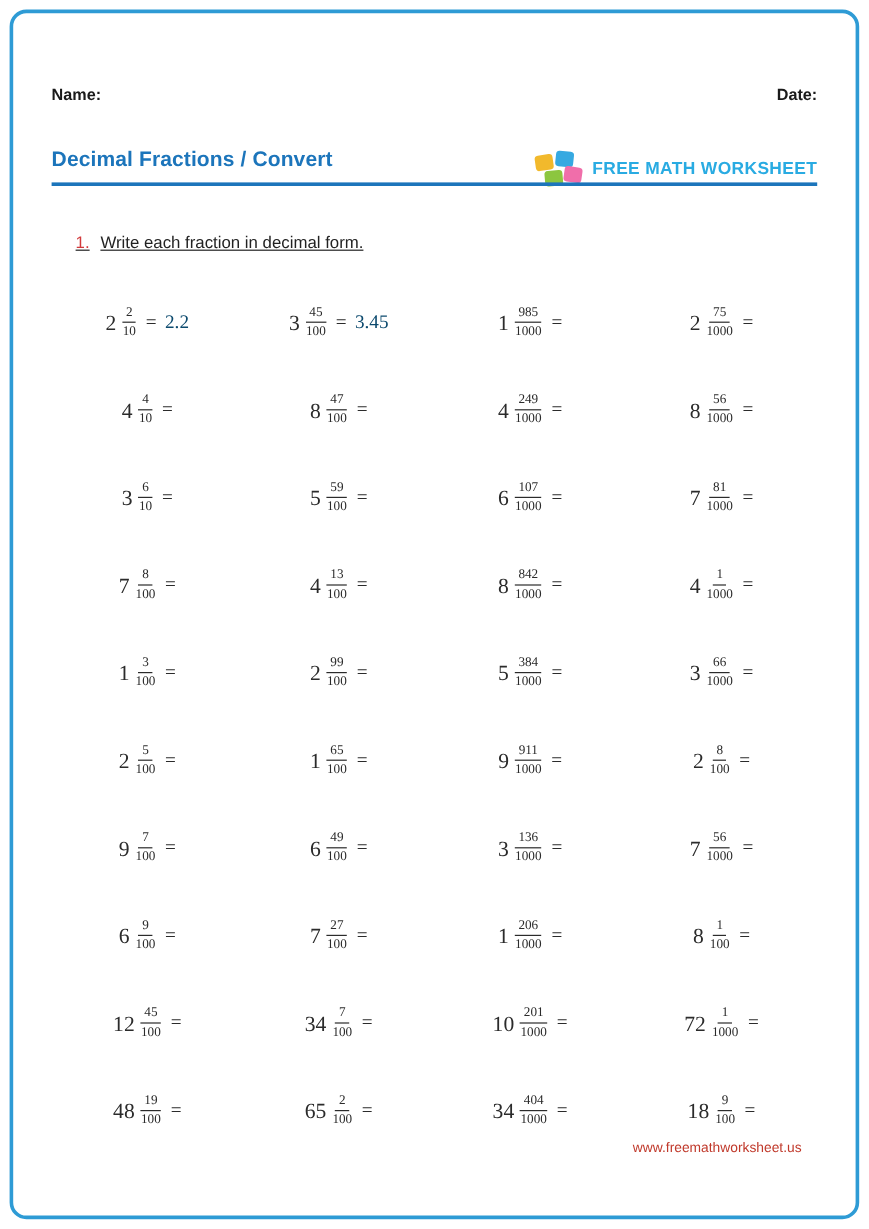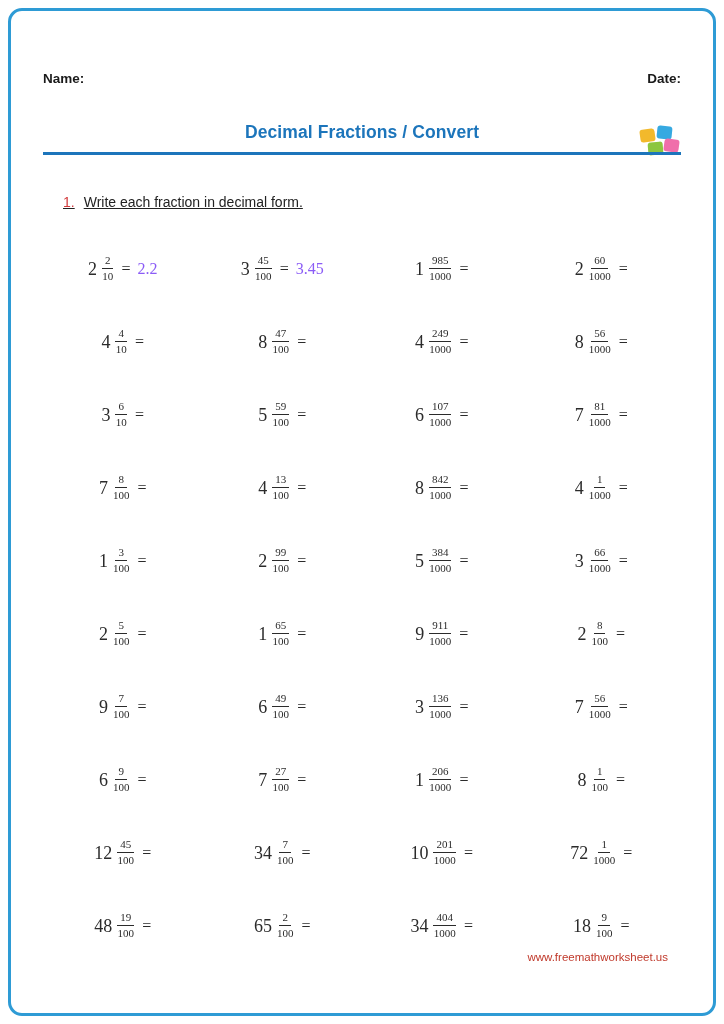--- a/index.html
+++ b/index.html
@@ -11,21 +11,21 @@
     position:absolute;left:8px;top:8px;right:8px;bottom:8px;
     border:3px solid #2e9bd5;border-radius:14px;pointer-events:none;
   }
   .name-date{
     position:absolute;left:43px;right:43px;top:38px;
     display:flex;justify-content:space-between;
     font-size:13.5px;font-weight:600;color:#1a1a1a;margin-top:33px;
   }
   .title-bar{position:absolute;left:43px;right:43px;top:122px;height:34px;}
   .page-title{
-    margin:0;font-size:17.5px;font-weight:bold;color:#1c75bb;letter-spacing:.1px;text-align:center;
+    margin:0;font-size:17.5px;font-weight:bold;color:#1c75bb;letter-spacing:.1px;
   }
   .title-rule{
     position:absolute;left:43px;top:152px;width:638px;height:2.5px;background:#1c75bb;
   }
   .logo{
     position:absolute;right:43px;top:125px;display:flex;align-items:center;gap:7px;
   }
   .cubes{position:relative;width:42px;height:32px;}
   .cube{position:absolute;width:15px;height:13px;border-radius:3px;}
   .cube.yellow{left:1px;top:4px;background:#f2b92c;transform:rotate(-8deg);}
@@ -46,21 +46,21 @@
   }
   .problem{
     display:flex;align-items:center;gap:5px;
     font-family:"Liberation Serif",serif;color:#2b2b2b;
   }
   .whole{font-size:18px;line-height:1;}
   .frac{display:inline-flex;flex-direction:column;align-items:center;line-height:1;}
   .frac .num{font-size:11px;padding:0 3px 2px;border-bottom:1.3px solid #2b2b2b;}
   .frac .den{font-size:11px;padding-top:2px;}
   .eq{font-size:16px;line-height:1;margin-left:3px;}
-  .answer{font-size:16px;line-height:1;color:#8b5cf6;margin-left:2px;}
+  .answer{font-size:16px;line-height:1;color:#0c4a6e;margin-left:2px;}
   .footer-url{
     position:absolute;right:56px;top:951px;font-size:11.5px;color:#c0392b;text-align:right;
   }
 </style>
 </head>
 <body>
 
 <div class="page-border"></div>
 
 <div class="name-date">
@@ -72,20 +72,21 @@
   <h1 class="page-title">Decimal Fractions / Convert</h1>
 </div>
 
 <div class="logo">
   <div class="cubes">
     <div class="cube yellow"></div>
     <div class="cube blue"></div>
     <div class="cube green"></div>
     <div class="cube pink"></div>
   </div>
+  <span class="logo-text">FREE MATH WORKSHEET</span>
 </div>
 
 <div class="title-rule"></div>
 
 <div class="instruction">
   <span class="qnum">1.</span><span>Write each fraction in decimal form.</span>
 </div>
 
 <div class="grid" id="problems-grid">
     <div class="problem">
@@ -110,21 +111,21 @@
       <span class="whole">1</span>
       <span class="frac">
         <span class="num">985</span>
         <span class="den">1000</span>
       </span>
       <span class="eq">=</span>
     </div>
     <div class="problem">
       <span class="whole">2</span>
       <span class="frac">
-        <span class="num">60</span>
+        <span class="num">75</span>
         <span class="den">1000</span>
       </span>
       <span class="eq">=</span>
     </div>
     <div class="problem">
       <span class="whole">4</span>
       <span class="frac">
         <span class="num">4</span>
         <span class="den">10</span>
       </span>

